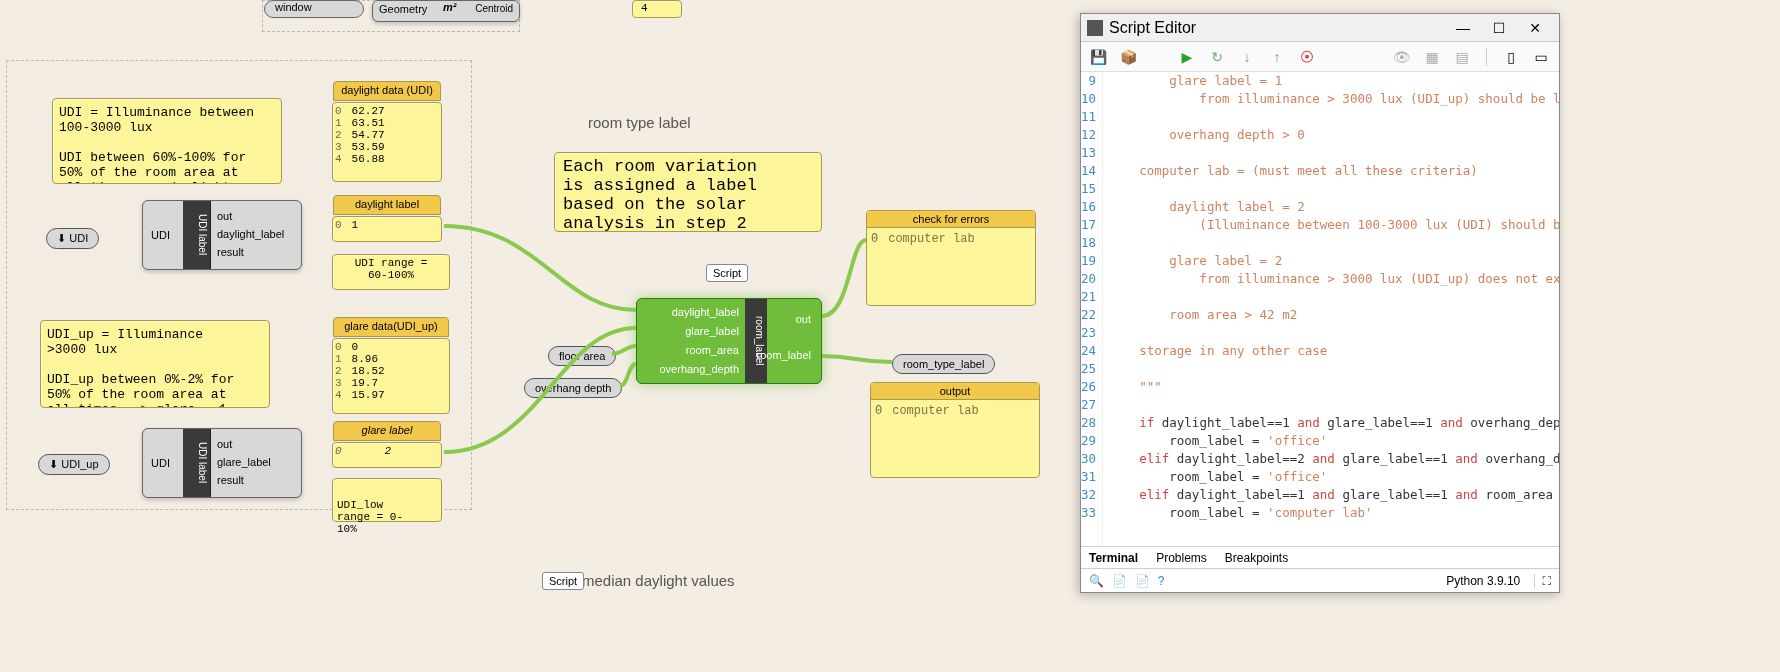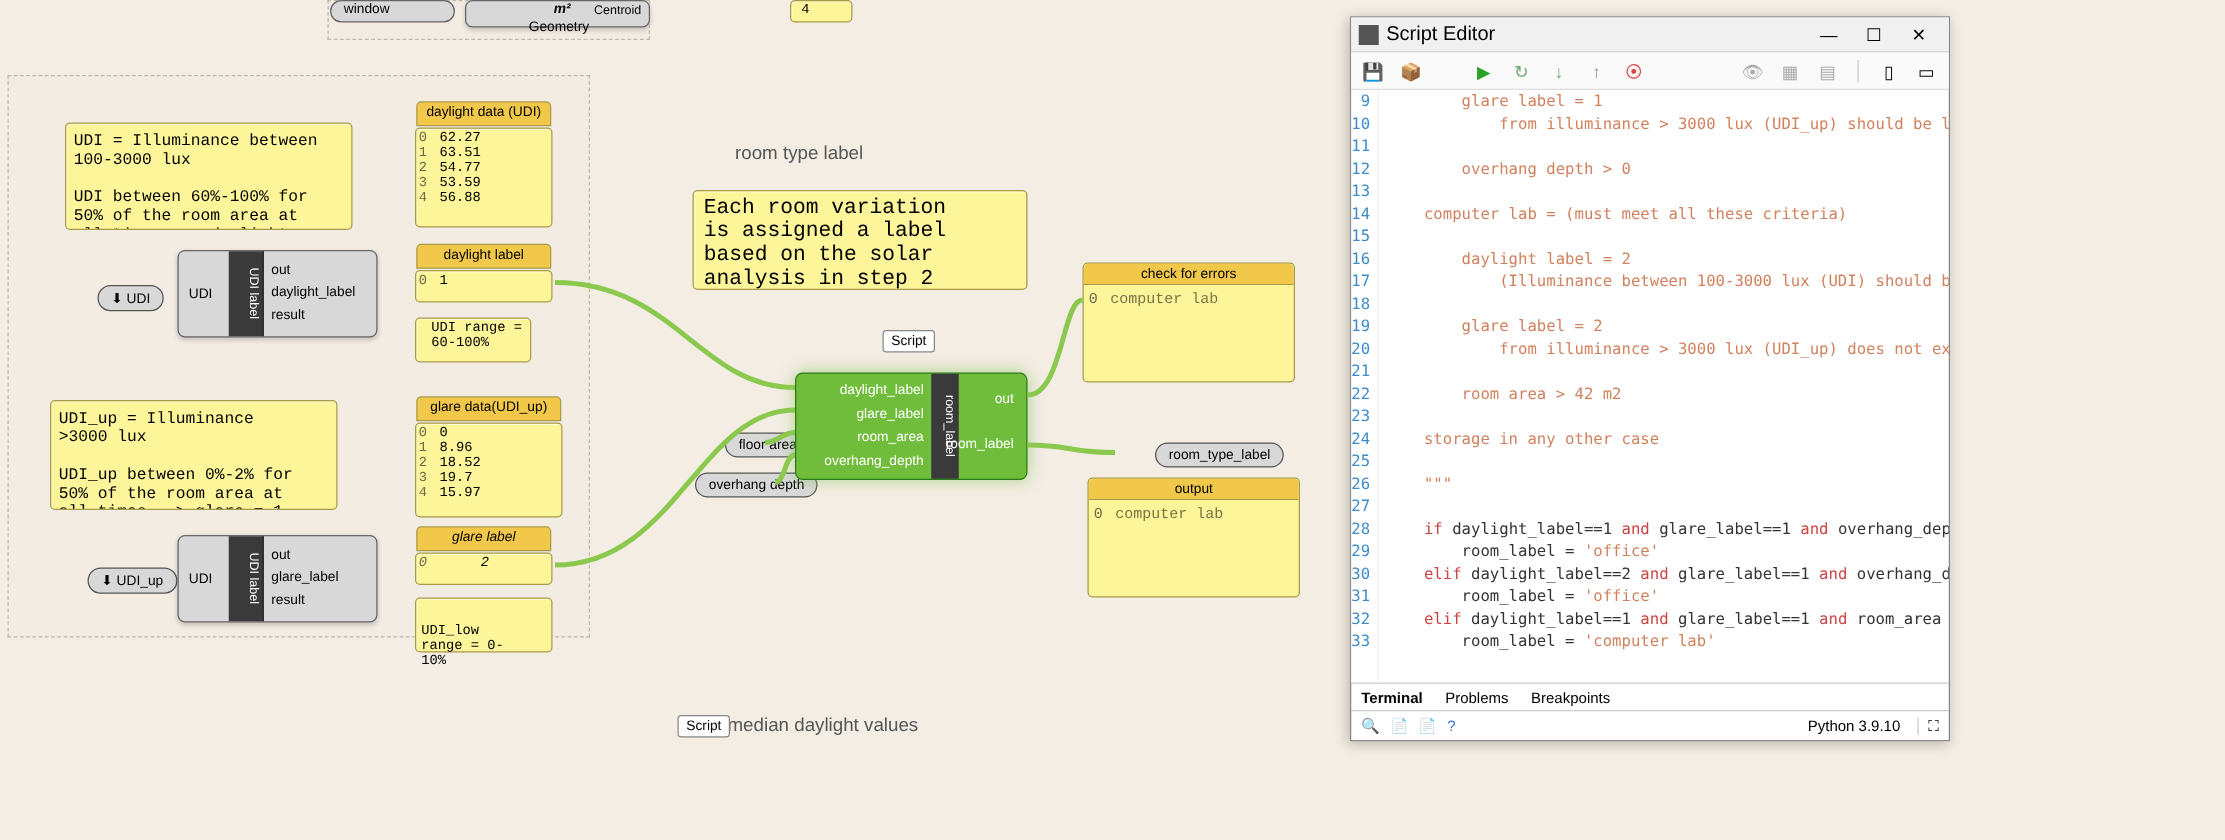--- a/index.html
+++ b/index.html
@@ -7,21 +7,21 @@
 
 
 .canvas { position: absolute; inset: 0; background: #f3ede4; }
 .group-box { position: absolute; border: 1px dashed #c0b8a8; background: rgba(240,235,225,.4); }
 
 .node { position: absolute; background: #d8d8d8; border: 1px solid #666; border-radius: 6px; box-shadow: 0 2px 4px rgba(0,0,0,.2); font-size: 11px; }
 .node .dark-tab { position: absolute; left: 58px; top: 0; bottom: 0; width: 30px; background: #3a3a3a; color: #fff; writing-mode: vertical-rl; text-align: center; font-size: 10px; padding: 4px 2px; border-right: 1px solid #222; }
 .node-left { position: absolute; left: 4px; top: 50%; transform: translateY(-50%); font-size: 11px; }
 .node-right { position: absolute; left: 92px; top: 6px; font-size: 11px; line-height: 18px; }
 
-.param { position: absolute; background: #d8d8d8; border: 1px solid #555; border-radius: 12px; padding: 3px 10px; font-size: 11px; margin-left: 32px; }
+.param { position: absolute; background: #d8d8d8; border: 1px solid #555; border-radius: 12px; padding: 3px 10px; font-size: 11px; }
 
 .yellow-panel { position: absolute; background: #fdf59a; border: 1px solid #a89a4a; border-radius: 4px; font-family: 'Courier New', monospace; font-size: 13px; padding: 6px; box-shadow: inset 1px 1px 0 #fff8; }
 .yellow-panel.small { font-size: 11px; }
 .orange-head { position: absolute; left: 0; right: 0; top: -22px; height: 20px; background: #f2c84a; border: 1px solid #a89a4a; border-radius: 4px 4px 0 0; text-align: center; font-size: 11px; font-family: Arial; padding-top: 2px; }
 .row-num { color: #6a6a4a; display: inline-block; width: 10px; }
 
 .green-comp { position: absolute; background: #6fbd3a; border: 1px solid #2a7a15; border-radius: 6px; box-shadow: 0 0 12px #6fbd3a88; }
 .green-comp .dark-col { position: absolute; right: 54px; top: 0; bottom: 0; width: 22px; background: #3a3a3a; color: #fff; writing-mode: vertical-rl; text-align: center; font-size: 10px; padding: 4px 2px; }
 .green-comp .in-label { color: #fff; font-size: 11px; text-align: right; padding-right: 6px; line-height: 19px; }
 .green-comp .out-label { position: absolute; color: #fff; font-size: 11px; }
@@ -62,21 +62,21 @@
 
 <div class="canvas">
 
   <div class="group-box" style="left:6px;top:60px;width:466px;height:450px;"></div>
   <div class="group-box" style="left:262px;top:0;width:258px;height:32px;"></div>
 
   <div class="geom-node" style="left:264px;top:0;width:100px;height:18px;border-radius:12px;">
     <span style="padding-left:10px;">window</span>
   </div>
   <div class="node" style="left:372px;top:0;width:148px;height:22px;">
-    <span style="position:absolute;left:6px;top:15px;margin-left:44px;">Geometry</span>
+    <span style="position:absolute;left:6px;top:2px;">Geometry</span>
     <span style="position:absolute;left:70px;top:0;font-style:italic;font-weight:bold;">m²</span>
     <span style="position:absolute;right:6px;top:2px;font-size:10px;">Centroid</span>
   </div>
 
   <div class="yellow-panel small" style="left:632px;top:0;width:50px;height:18px;padding:1px 8px;">
     <span>4</span>
   </div>
 
   <div class="yellow-panel" style="left:52px;top:98px;width:230px;height:86px;overflow:hidden;white-space:pre;">UDI = Illuminance between
 100-3000 lux
@@ -107,21 +107,21 @@
       <div>daylight_label</div>
       <div>result</div>
     </div>
   </div>
 
   <div class="yellow-panel small" style="left:332px;top:216px;width:110px;height:26px;padding:2px;">
     <div class="orange-head">daylight label</div>
     <div><span class="row-num">0</span> <span>1</span></div>
   </div>
 
-  <div class="yellow-panel small" style="left:332px;top:254px;width:93px;height:36px;white-space:pre;padding:2px 12px;">UDI range =
+  <div class="yellow-panel small" style="left:332px;top:254px;width:118px;height:36px;white-space:pre;padding:2px 0;text-align:center;">UDI range =
 60-100%</div>
 
   <div class="yellow-panel" style="left:40px;top:320px;width:230px;height:88px;overflow:hidden;white-space:pre;">UDI_up = Illuminance
 &gt;3000 lux
 
 UDI_up between 0%-2% for
 50% of the room area at
 all times --&gt; glare = 1</div>
 
   <div class="yellow-panel small" style="left:332px;top:338px;width:118px;height:76px;padding:2px;">

